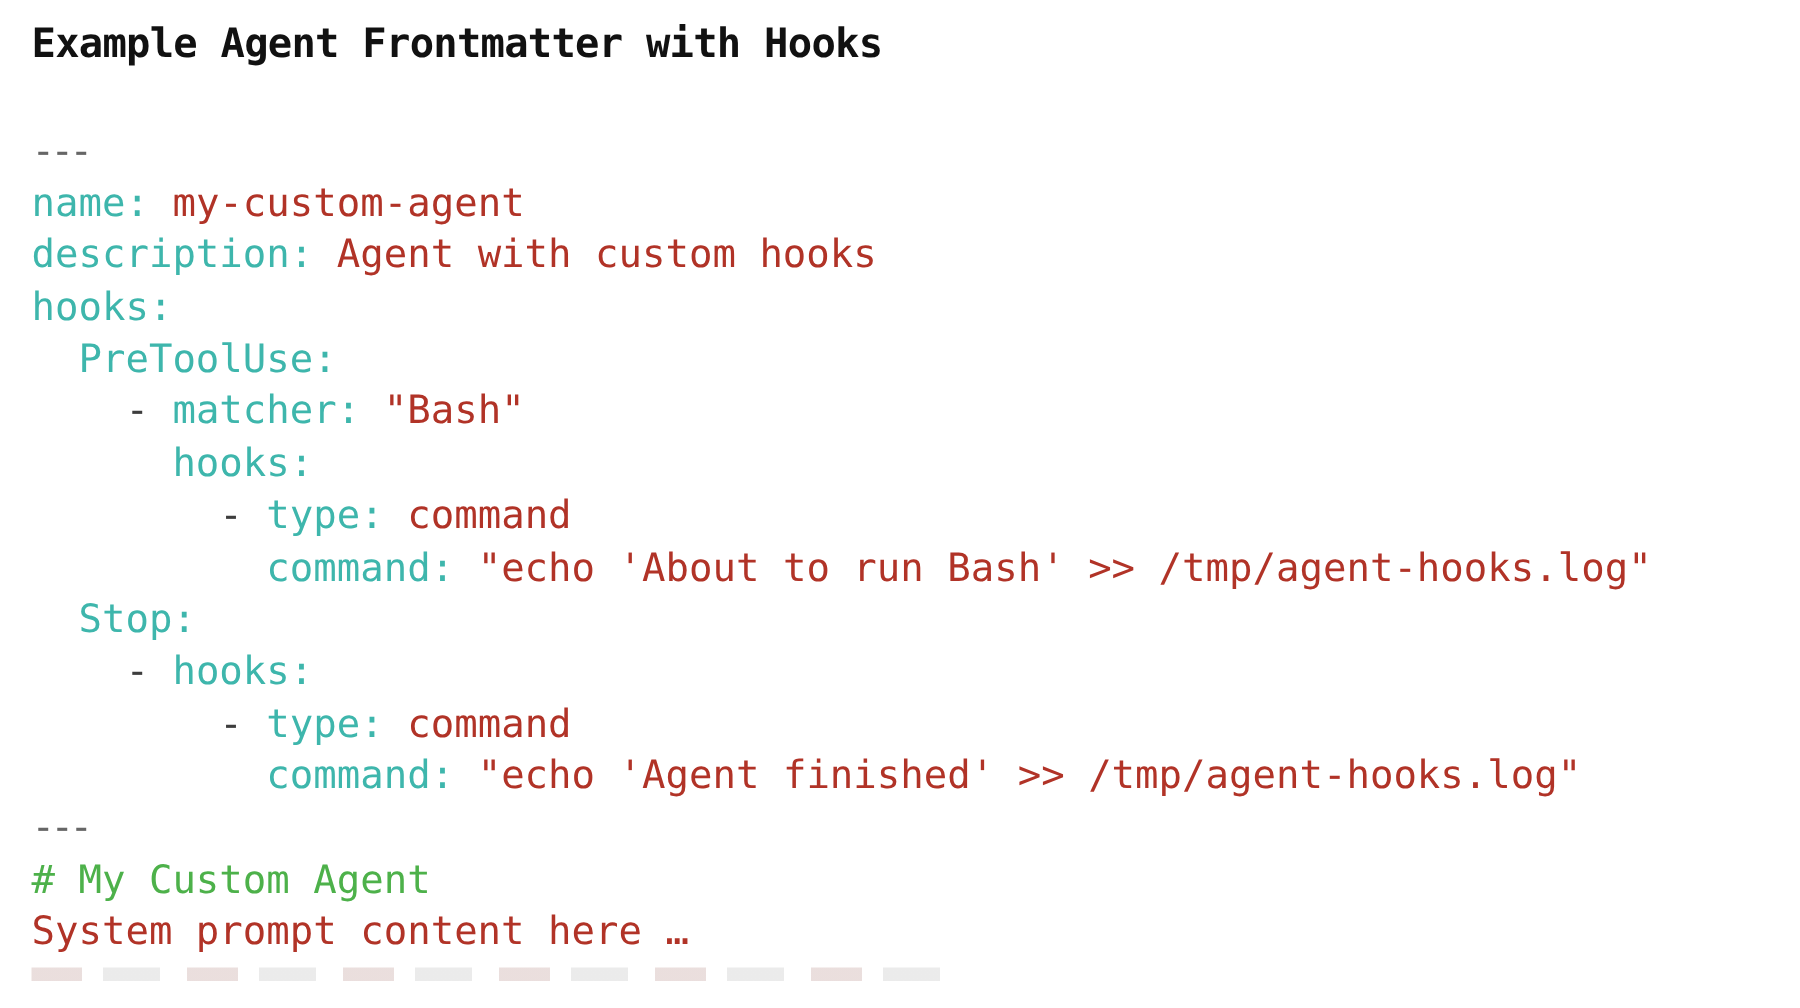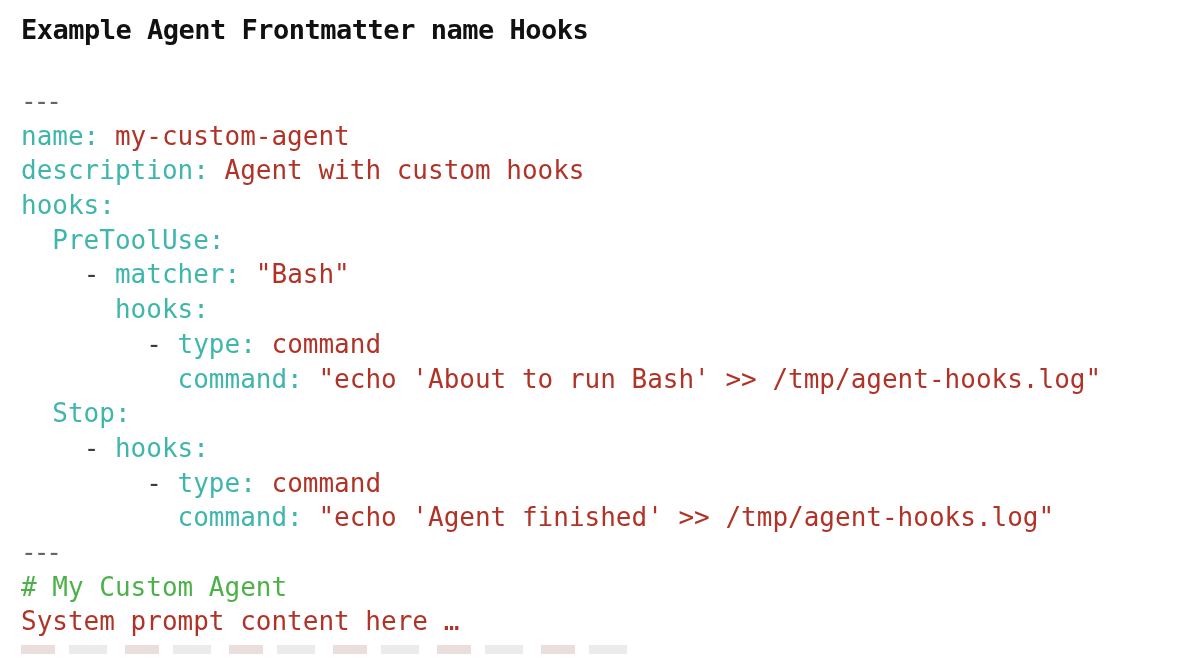--- a/index.html
+++ b/index.html
@@ -55,17 +55,17 @@
       rgba(255,255,255,0)  34px, rgba(255,255,255,0)  48px,
       rgba(90,90,90,0.22)  48px, rgba(90,90,90,0.22)  86px,
       rgba(255,255,255,0)  86px, rgba(255,255,255,0)  104px
     );
     opacity:0.55;
   }
 </style>
 </head>
 <body>
 
-<div class="page-title">Example Agent Frontmatter name Hooks</div>
+<div class="page-title">Example Agent Frontmatter with Hooks</div>
 
 <pre class="code-block"><div class="code-line"><span class="seg-delimiter">---</span></div><div class="code-line"><span class="seg-key">name:</span><span class="seg-plain"> </span><span class="seg-value">my-custom-agent</span></div><div class="code-line"><span class="seg-key">description:</span><span class="seg-plain"> </span><span class="seg-value">Agent with custom hooks</span></div><div class="code-line"><span class="seg-key">hooks:</span></div><div class="code-line"><span class="seg-plain">  </span><span class="seg-key">PreToolUse:</span></div><div class="code-line"><span class="seg-plain">    </span><span class="seg-punctuation">- </span><span class="seg-key">matcher:</span><span class="seg-plain"> </span><span class="seg-value">"Bash"</span></div><div class="code-line"><span class="seg-plain">      </span><span class="seg-key">hooks:</span></div><div class="code-line"><span class="seg-plain">        </span><span class="seg-punctuation">- </span><span class="seg-key">type:</span><span class="seg-plain"> </span><span class="seg-value">command</span></div><div class="code-line"><span class="seg-plain">          </span><span class="seg-key">command:</span><span class="seg-plain"> </span><span class="seg-value">"echo 'About to run Bash' &gt;&gt; /tmp/agent-hooks.log"</span></div><div class="code-line"><span class="seg-plain">  </span><span class="seg-key">Stop:</span></div><div class="code-line"><span class="seg-plain">    </span><span class="seg-punctuation">- </span><span class="seg-key">hooks:</span></div><div class="code-line"><span class="seg-plain">        </span><span class="seg-punctuation">- </span><span class="seg-key">type:</span><span class="seg-plain"> </span><span class="seg-value">command</span></div><div class="code-line"><span class="seg-plain">          </span><span class="seg-key">command:</span><span class="seg-plain"> </span><span class="seg-value">"echo 'Agent finished' &gt;&gt; /tmp/agent-hooks.log"</span></div><div class="code-line"><span class="seg-delimiter">---</span></div><div class="code-line"><span class="seg-heading"># My Custom Agent</span></div><div class="code-line"><span class="seg-value">System prompt content here …</span></div></pre>
 
 <div class="clipped-text-remnant"></div>
 
 </body></html>

